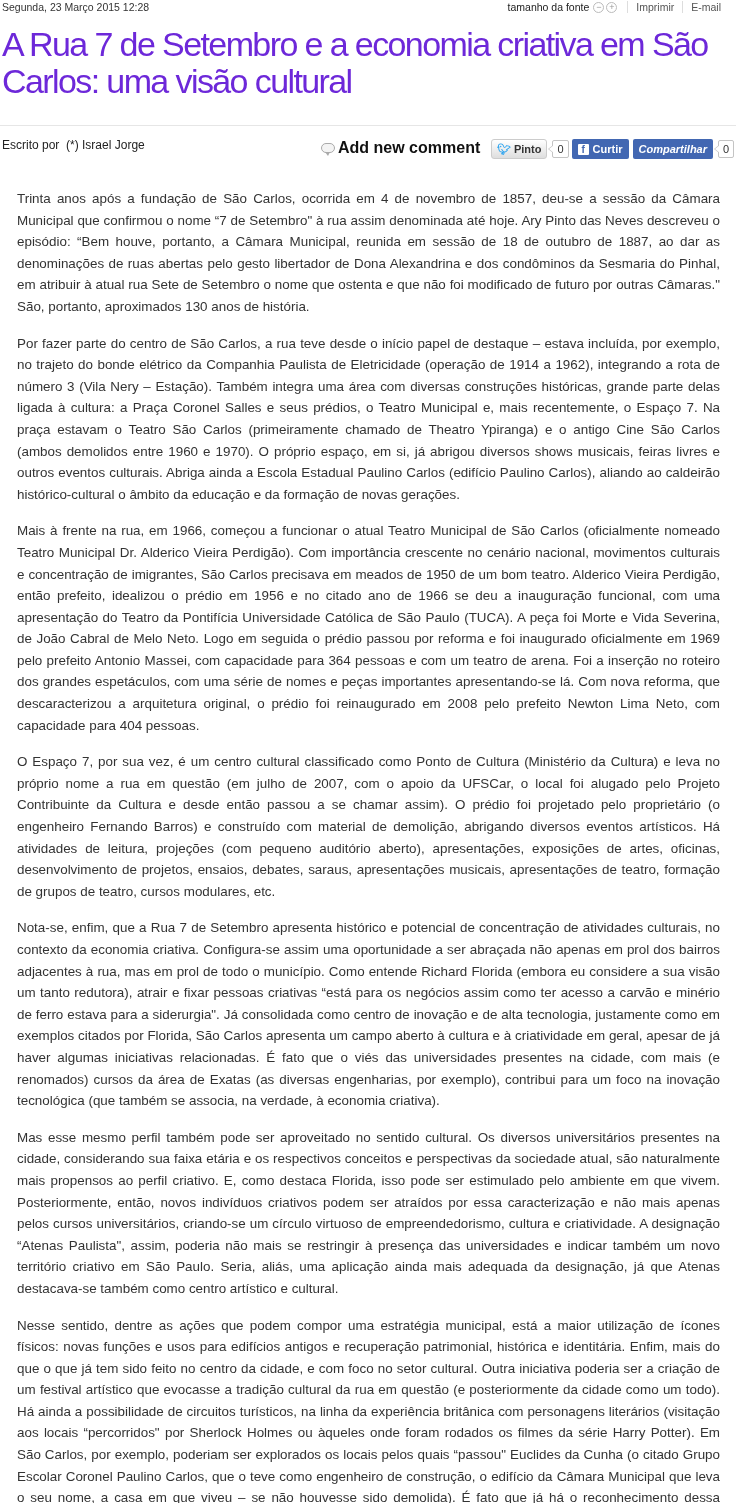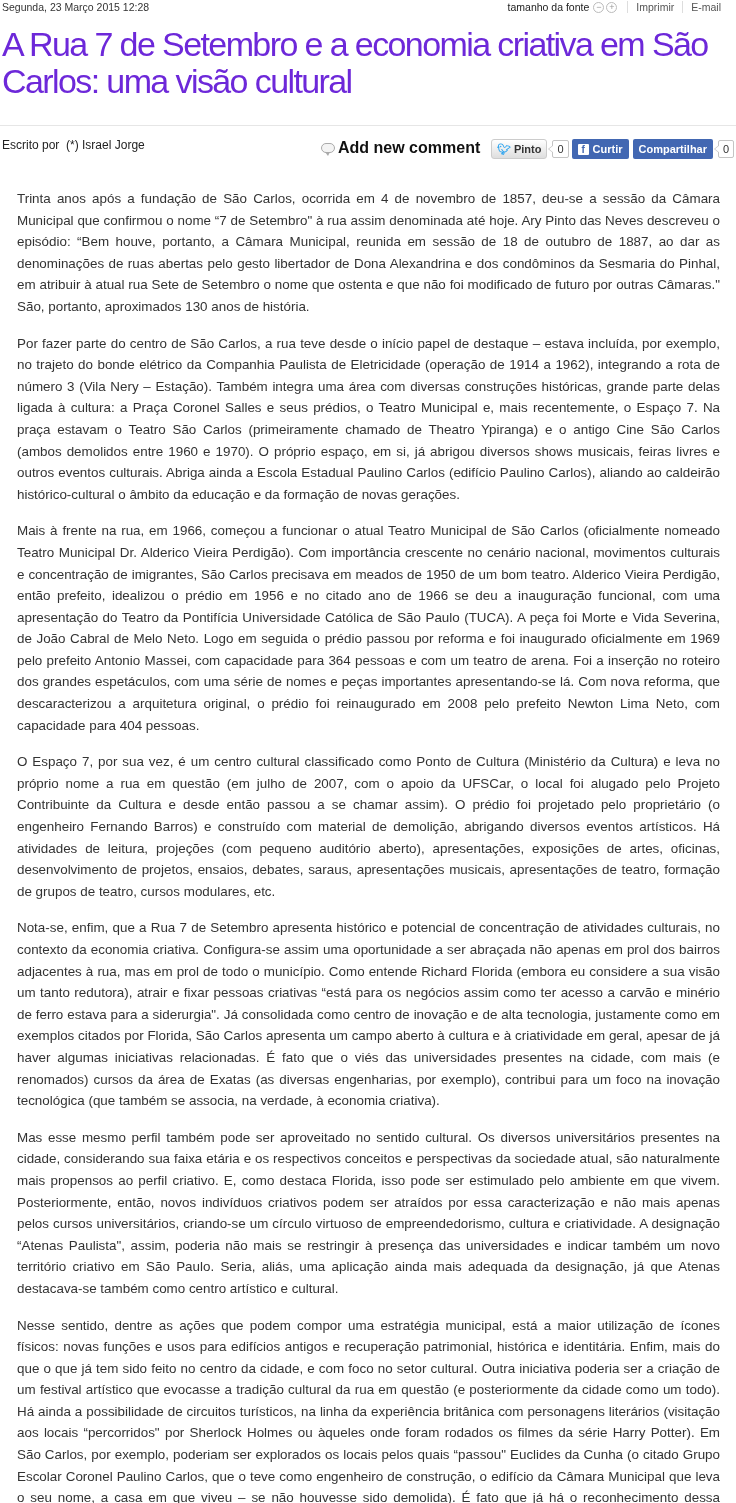--- a/index.html
+++ b/index.html
@@ -24,21 +24,21 @@
     .bubble:after { content: ""; position: absolute; left: 3px; bottom: -4px; border-left: 3px solid transparent; border-right: 2px solid transparent; border-top: 4px solid #aaa; }
 
     .social { position: absolute; left: 491px; top: 139px; height: 20px; display: flex; align-items: center; }
     .tweet-btn { height: 20px; padding: 0 5px; border: 1px solid #ccc; border-radius: 3px; background: linear-gradient(#fff,#dedede); font-size: 11px; font-weight: bold; color: #333; display: flex; align-items: center; }
     .tw-bird { color: #2aa3ef; font-size: 11px; margin-right: 3px; }
     .count { position: relative; height: 18px; min-width: 14px; padding: 0 4px; margin-left: 5px; border: 1px solid #c4c4c4; border-radius: 2px; background: #fff; font-size: 11px; line-height: 16px; color: #333; text-align: center; }
     .count:before { content: ""; position: absolute; left: -5px; top: 4px; border-top: 4px solid transparent; border-bottom: 4px solid transparent; border-right: 5px solid #c4c4c4; }
     .count:after { content: ""; position: absolute; left: -4px; top: 4px; border-top: 4px solid transparent; border-bottom: 4px solid transparent; border-right: 5px solid #fff; }
     .fb-btn { height: 20px; padding: 0 6px; background: #4267b2; border-radius: 2px; color: #fff; font-size: 11px; font-weight: bold; display: flex; align-items: center; margin-left: 2px; }
     .fb-f { display: inline-block; width: 11px; height: 11px; background: #fff; color: #4267b2; font-size: 10px; line-height: 12px; text-align: center; font-weight: bold; border-radius: 1px; margin-right: 4px; }
-    .share-btn { margin-left: 4px; }
+    .share-btn { margin-left: 4px; font-style: italic; }
 
     .article { position: absolute; left: 2px; top: 173px; width: 733px; font-family: "Liberation Sans", sans-serif; font-size: 13.4px; line-height: 21.6px; color: #333; text-align: justify; }
     .article p { margin: 15px; }
     .signature { font-weight: bold; font-style: italic; color: #222; text-align: right; font-size: 12px; }
   </style>
 </head>
 <body>
 
 <div class="topbar">
   <span class="date">Segunda, 23 Março 2015 12:28</span>

